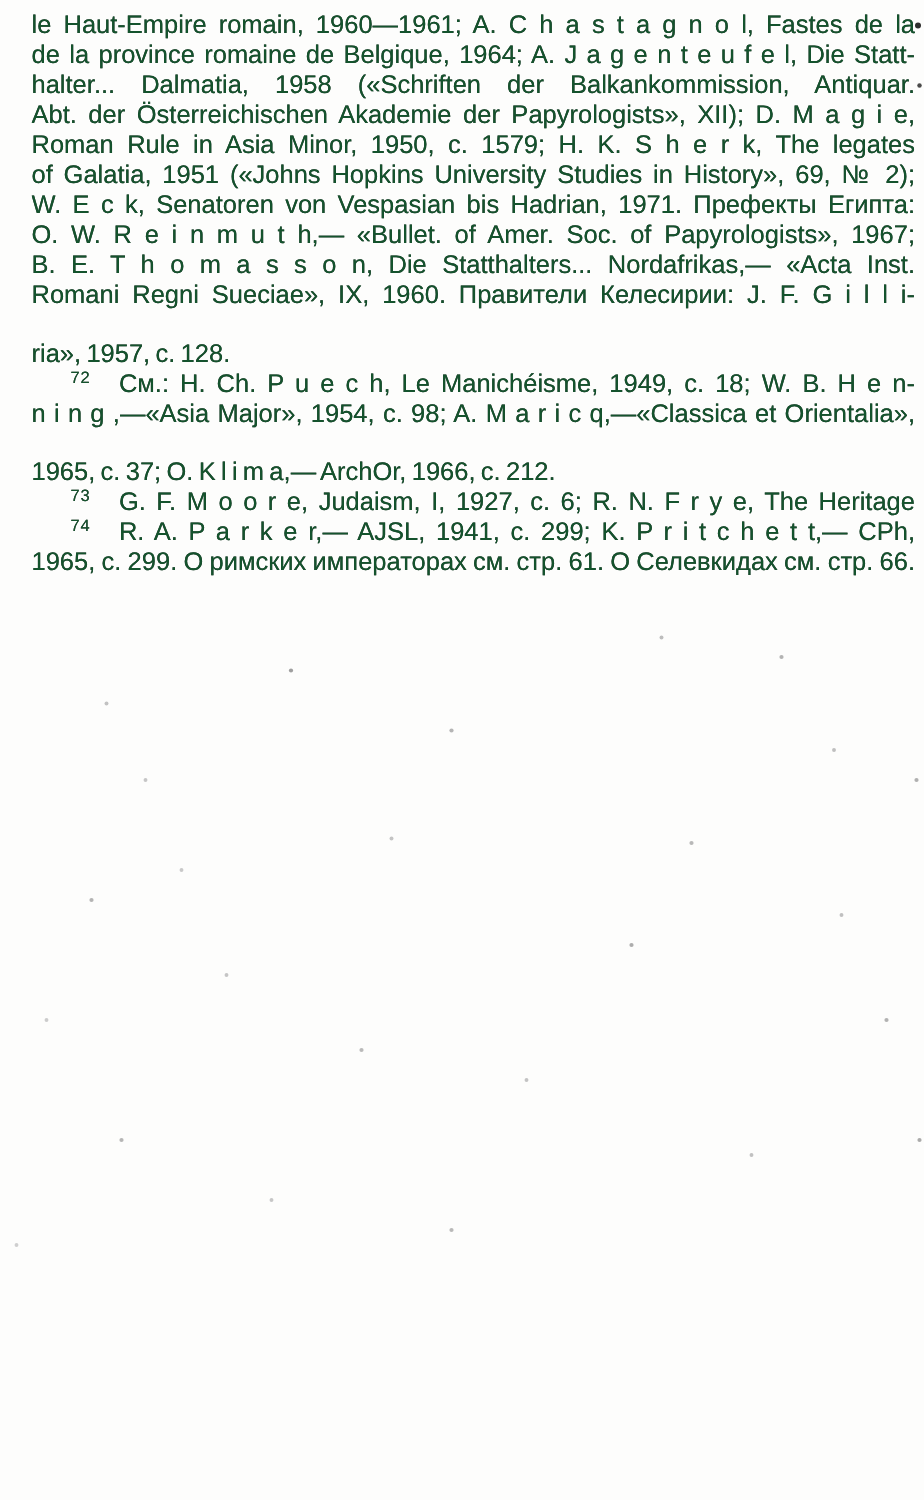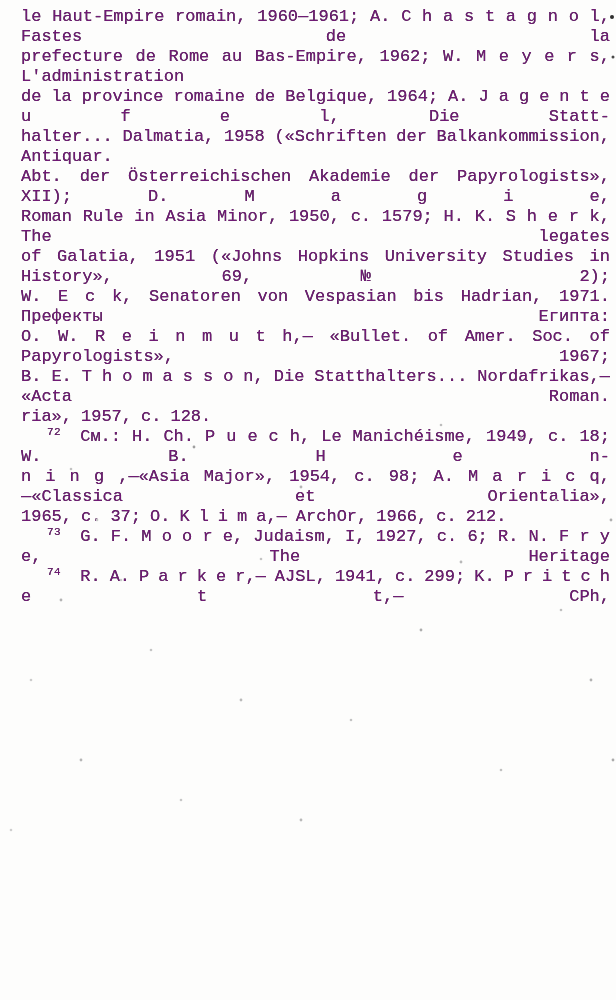--- a/index.html
+++ b/index.html
@@ -6,40 +6,41 @@
     margin: 0;
     padding: 0;
     background: #fdfdfc;
   }
   .page {
     position: relative;
     width: 616px;
     height: 836px;
     background: #fdfdfc;
     overflow: hidden;
-    font-family: Liberation Mono, monospace;
-    color: #701a75;
+    font-family: Liberation Sans, sans-serif;
+    color: #14532d;
   }
   .text-block {
     position: absolute;
     top: 7px;
     left: 21px;
     width: 589px;
     overflow: hidden;
   }
   .line {
     font-size: 17px;
     line-height: 20px;
     word-spacing: -1.2px;
     text-align: justify;
     text-align-last: justify;
     text-shadow: 0 0 0.4px rgba(20,20,20,0.85);
   }
   .line.last {
     text-align-last: left;
+    margin-top: 19px;
   }
   .line.indent {
     text-indent: 26px;
   }
   sup.fn {
     font-size: 11px;
     line-height: 0;
     vertical-align: 6px;
     margin-right: 19px;
     letter-spacing: 0.5px;
@@ -110,44 +111,45 @@
 </style>
 </head>
 <body>
 
 <div class="page">
 
   <div class="text-block">
 
     <div>
       <div class="line">le Haut-Empire romain, 1960—1961; A. C h a s t a g n o l, Fastes de la</div>
-      <div class="line">prefecture de Rome au Bas-Empire, 1962; W. M e y e r s, L'administration</div>
       <div class="line">de la province romaine de Belgique, 1964; A. J a g e n t e u f e l, Die Statt-</div>
       <div class="line">halter... Dalmatia, 1958 («Schriften der Balkankommission, Antiquar.</div>
       <div class="line">Abt. der Österreichischen Akademie der Papyrologists», XII); D. M a g i e,</div>
       <div class="line">Roman Rule in Asia Minor, 1950, c. 1579; H. K. S h e r k, The legates</div>
       <div class="line">of Galatia, 1951 («Johns Hopkins University Studies in History», 69, № 2);</div>
       <div class="line">W. E c k, Senatoren von Vespasian bis Hadrian, 1971. Префекты Египта:</div>
       <div class="line">O. W. R e i n m u t h,— «Bullet. of Amer. Soc. of Papyrologists», 1967;</div>
-      <div class="line">B. E. T h o m a s s o n, Die Statthalters... Nordafrikas,— «Acta Roman.</div>
+      <div class="line">B. E. T h o m a s s o n, Die Statthalters... Nordafrikas,— «Acta Inst.</div>
+      <div class="line">Romani Regni Sueciae», IX, 1960. Правители Келесирии: J. F. G i l l i-</div>
       <div class="line last">ria», 1957, c. 128.</div>
     </div>
 
     <div>
       <div class="line indent"><sup class="fn">72</sup><span>См.: H. Ch. P u e c h, Le Manichéisme, 1949, c. 18; W. B. H e n-</span></div>
       <div class="line">n i n g ,—«Asia Major», 1954, c. 98; A. M a r i c q,—«Classica et Orientalia»,</div>
       <div class="line last">1965, c. 37; O. K l i m a,— ArchOr, 1966, c. 212.</div>
     </div>
 
     <div>
       <div class="line indent"><sup class="fn">73</sup><span>G. F. M o o r e, Judaism, I, 1927, c. 6; R. N. F r y e, The Heritage</span></div>
     </div>
 
     <div>
       <div class="line indent"><sup class="fn">74</sup><span>R. A. P a r k e r,— AJSL, 1941, c. 299; K. P r i t c h e t t,— CPh,</span></div>
+      <div class="line">1965, c. 299. О римских императорах см. стр. 61. О Селевкидах см. стр. 66.</div>
     </div>
 
   </div>
 
   <div class="speckles"></div>
   <div class="ghost g1"></div>
   <div class="ghost g2"></div>
   <div class="ghost g3"></div>
   <div class="ghost g4"></div>
   <div class="ghost g5"></div>

